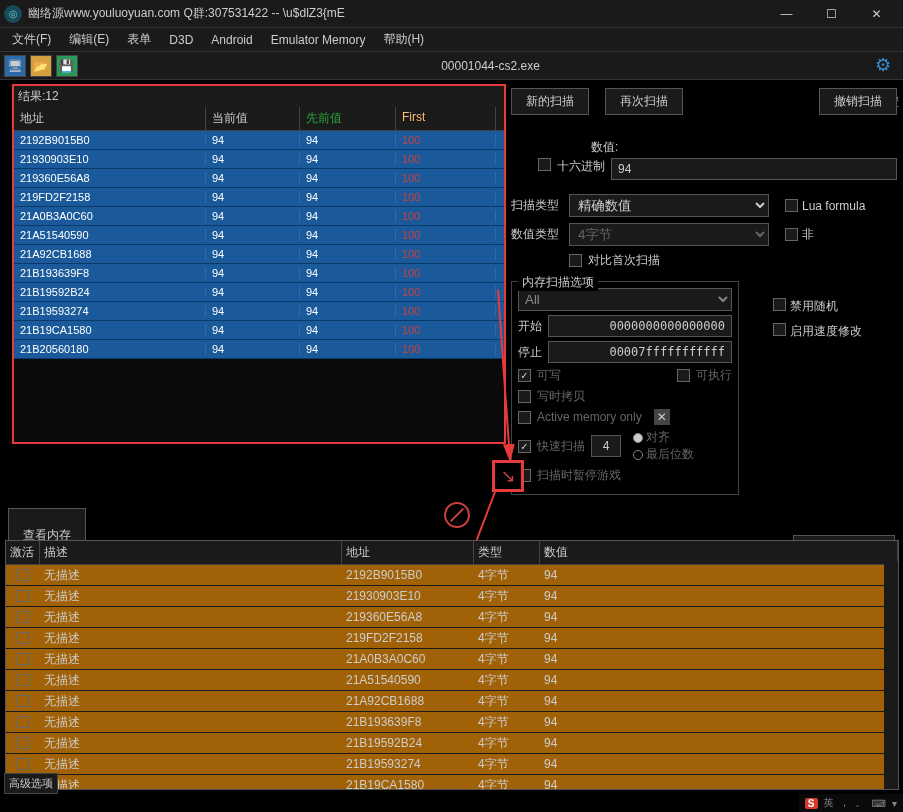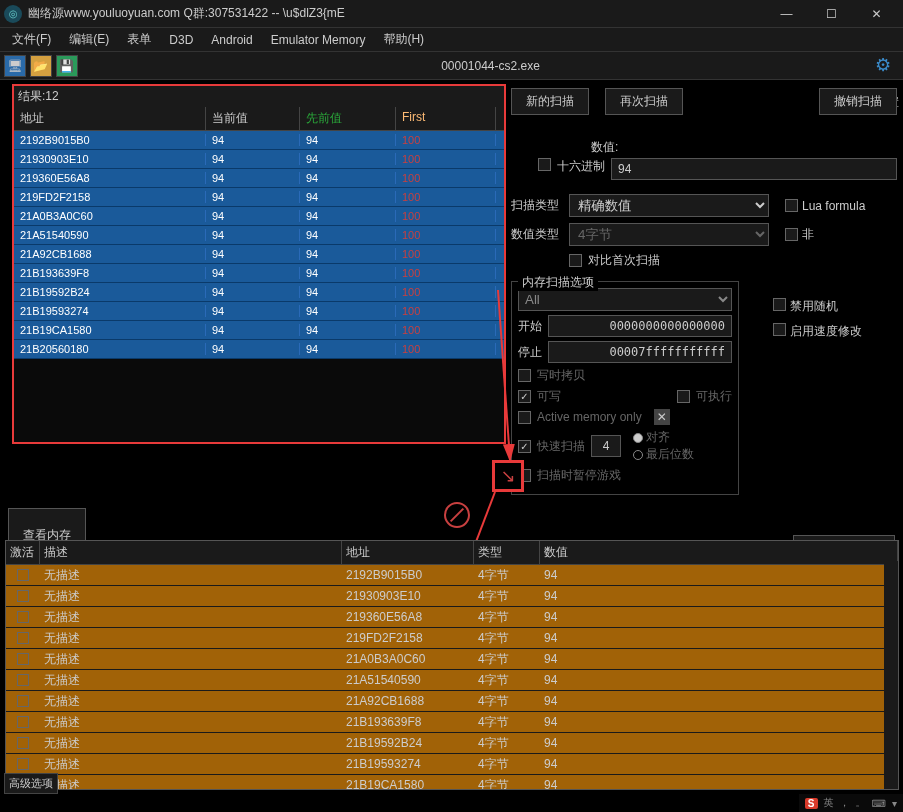--- a/index.html
+++ b/index.html
@@ -256,29 +256,29 @@
           </div>
         <div class="mem-row">
             <span>开始</span>
             <input class="input-field mem-input" value="0000000000000000" style="">
           </div>
         <div class="mem-row">
             <span>停止</span>
             <input class="input-field mem-input" value="00007fffffffffff" style="">
           </div>
         <div class="mem-row">
-            <span class="chk"></span>
-            <span class="disabled-text">写时拷贝</span>
-          </div>
-        <div class="mem-row">
             <span class="chk checked"></span>
             <span class="disabled-text">可写</span>
             <span style="flex:1"></span>
             <span class="chk"></span>
             <span class="disabled-text">可执行</span>
+          </div>
+        <div class="mem-row">
+            <span class="chk"></span>
+            <span class="disabled-text">写时拷贝</span>
           </div>
         <div class="mem-row">
             <span class="chk"></span>
             <span class="disabled-text">Active memory only</span>
             <span style="margin-left:6px;width:16px;height:16px;background:#444;color:#ccc;display:inline-flex;align-items:center;justify-content:center">✕</span>
           </div>
         <div class="mem-row">
           <span class="chk checked"></span>
             <span class="disabled-text">快速扫描</span>
           <input class="input-field" style="width: 30px; text-align: center;" value="4">

